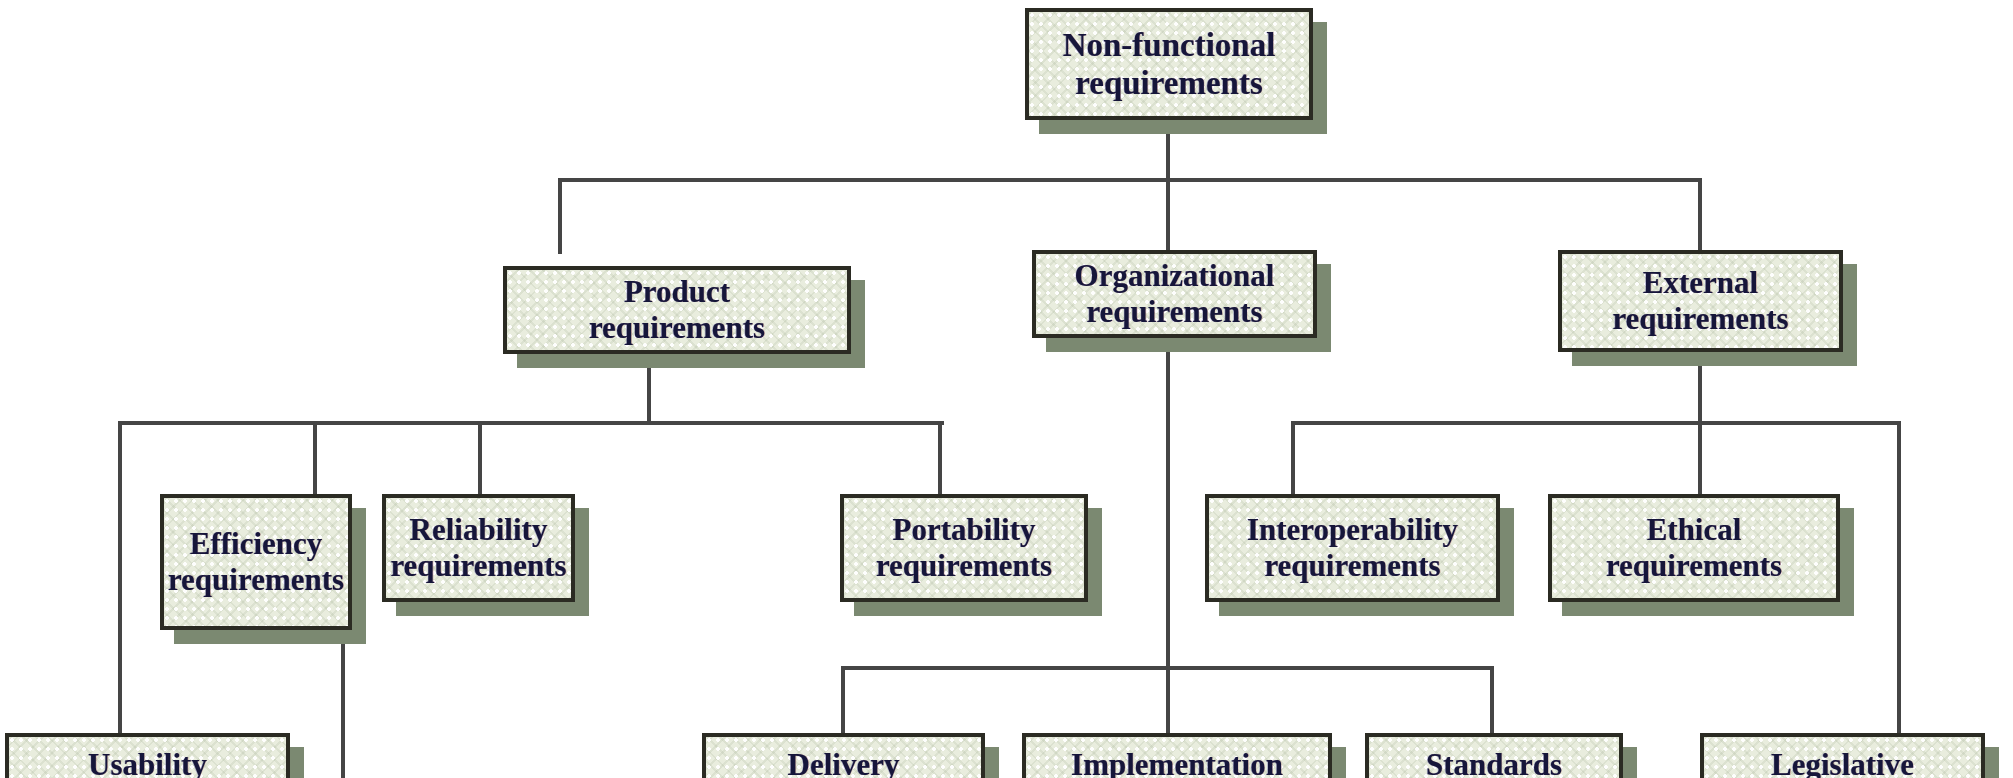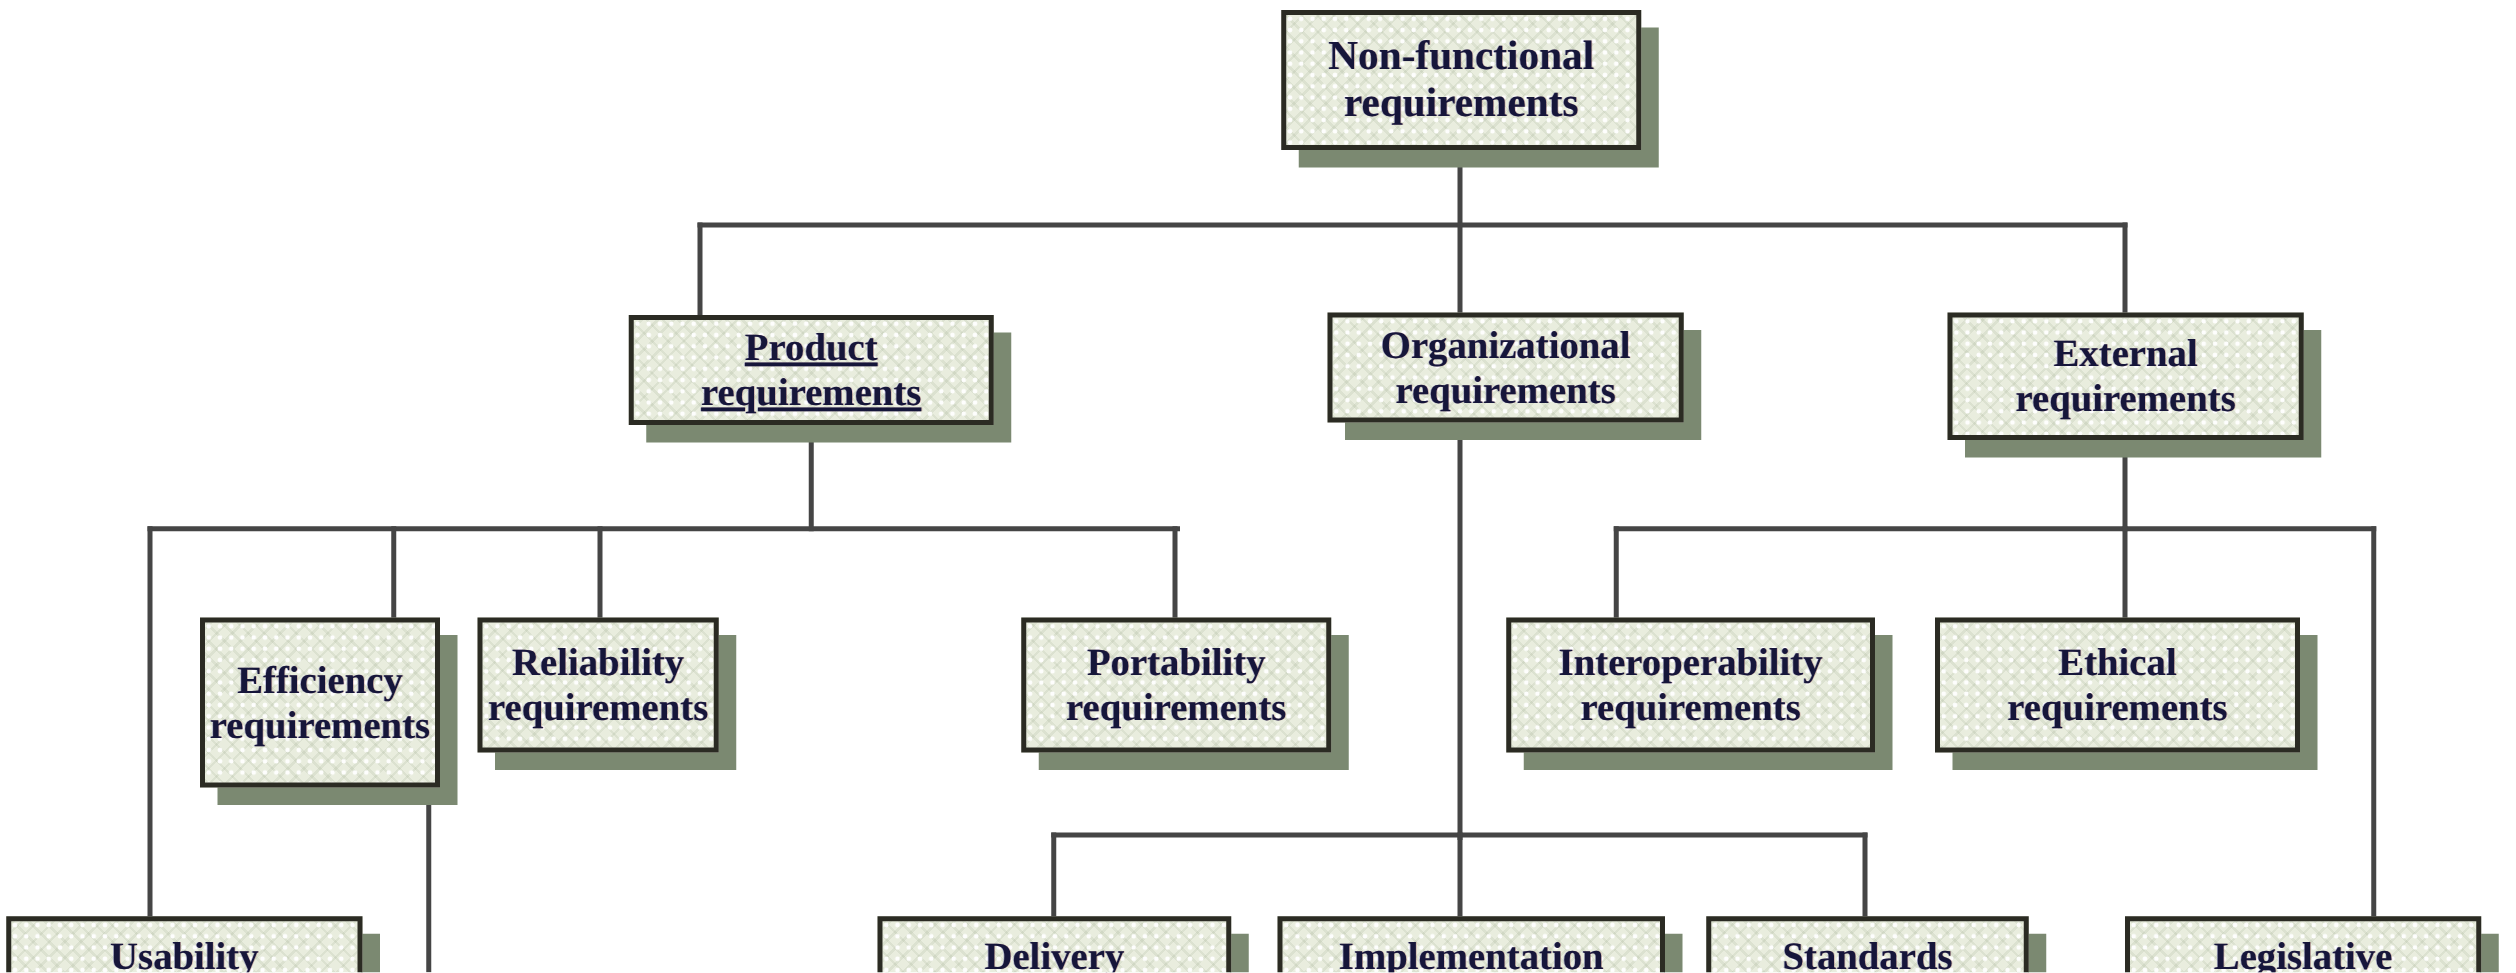--- a/index.html
+++ b/index.html
@@ -21,26 +21,26 @@
     text-align:left;color:#16163a;font-size:31px;line-height:1.16;font-weight:bold;
     text-shadow:0.6px 0 0 rgba(150,50,50,0.30), -0.6px 0 0 rgba(40,40,150,0.30);
   }
   .node span{display:block;white-space:nowrap;}
   .stub{justify-content:flex-start;padding-top:10px;}
   .hl,.vl{position:absolute;background:#454545;}
   .hl{height:4px;}
   .vl{width:4px;}
   
   #n-root{left:1025px;top:8px;width:288px;height:112px;font-size:33px;}
-  #n-product{left:503px;top:252px;width:292px;height:88px;text-decoration:underline;}
-  #n-organizational{left:1032px;top:250px;width:285px;height:88px;margin-left:30px;}
+  #n-product{left:503px;top:266px;width:348px;height:88px;}
+  #n-organizational{left:1032px;top:250px;width:285px;height:88px;}
   #n-external{left:1558px;top:250px;width:285px;height:102px;}
   #n-efficiency{left:160px;top:494px;width:192px;height:136px;}
   #n-reliability{left:382px;top:494px;width:193px;height:108px;}
-  #n-portability{left:817px;top:494px;width:248px;height:108px;}
+  #n-portability{left:840px;top:494px;width:248px;height:108px;}
   #n-interoperability{left:1205px;top:494px;width:295px;height:108px;}
   #n-ethical{left:1548px;top:494px;width:292px;height:108px;}
   #n-usability{left:5px;top:733px;width:285px;height:110px;}
   #n-delivery{left:702px;top:733px;width:283px;height:110px;}
   #n-implementation{left:1022px;top:733px;width:310px;height:110px;}
   #n-standards{left:1365px;top:733px;width:258px;height:110px;}
   #n-legislative{left:1700px;top:733px;width:285px;height:110px;}
   
   #c-l1-h{left:558px;top:178px;width:1144px;}
   #c-spine-a{left:1166px;top:116px;height:64px;}

